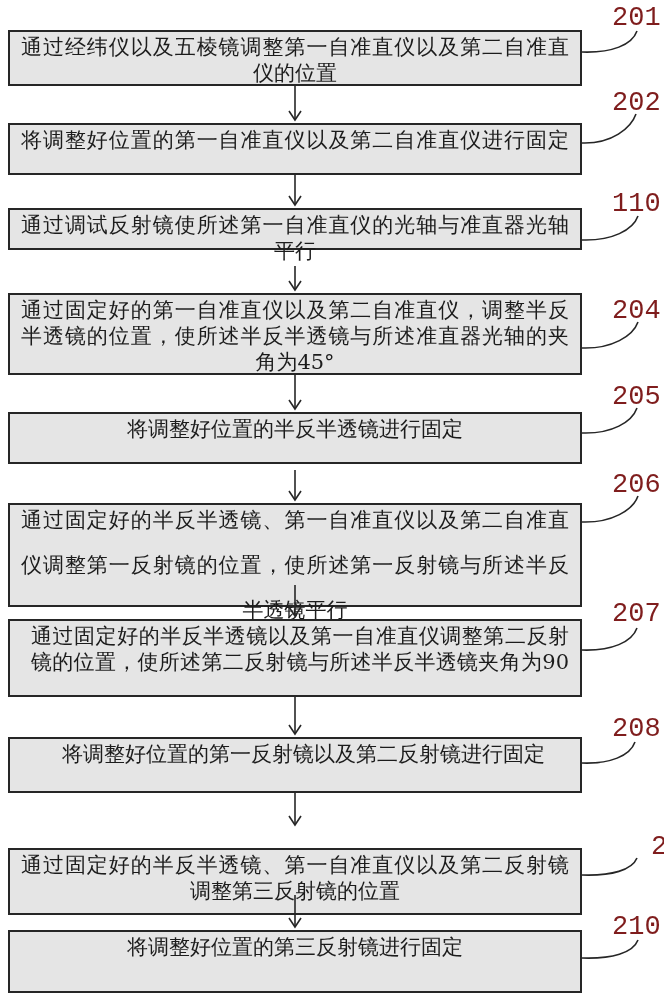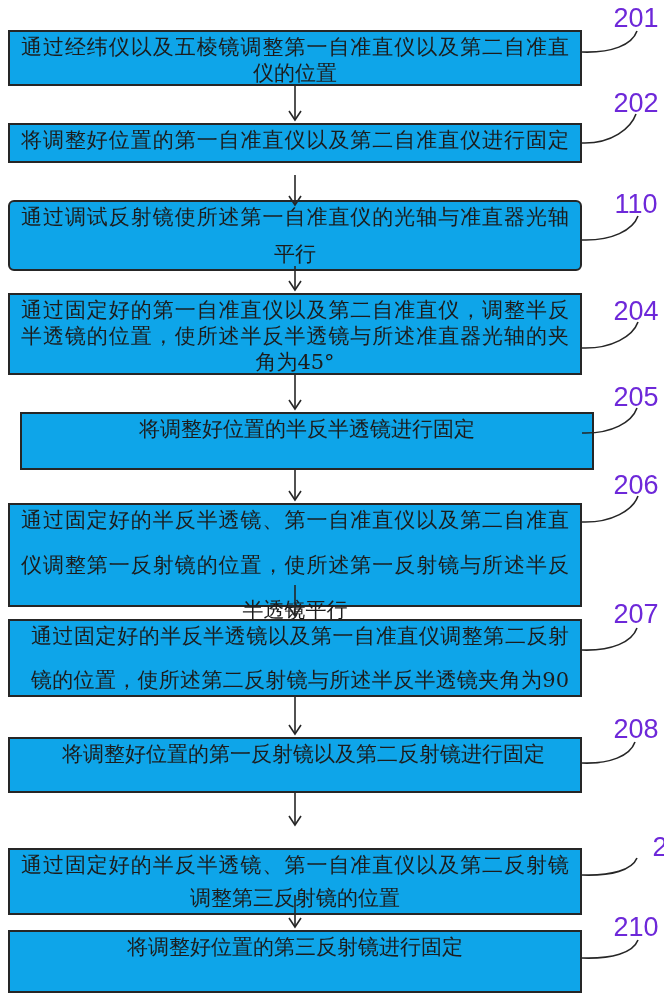--- a/index.html
+++ b/index.html
@@ -14,24 +14,24 @@
     background: #ffffff;
     overflow: hidden;
     font-family: "DejaVu Serif", serif;
   }
   .flow-box {
     position: absolute;
     left: 8px;
     width: 574px;
     box-sizing: border-box;
     border: 2px solid #262626;
-    background: #0ea5e9;
+    background: #e5e5e5;
     display: flex;
     flex-direction: column;
-    justify-content: space-between;
+    justify-content: flex-start;
     padding: 2px 11px;
   }
   .box-line {
     font-family: "DejaVu Serif", serif;
     font-size: 21px;
     line-height: 26px;
     color: #1c1c1c;
     white-space: nowrap;
   }
   .box-line.fill {
@@ -40,58 +40,58 @@
     white-space: normal;
   }
   .box-line.center {
     text-align: center;
   }
   .step-num {
     position: absolute;
     left: 612px;
     width: 48px;
     text-align: center;
-    font-family: Liberation Sans, sans-serif;
+    font-family: Liberation Mono, monospace;
     font-size: 27px;
     line-height: 28px;
-    color: #6d28d9;
+    color: #7f1d1d;
   }
   .overlay-svg {
     position: absolute;
     top: 0;
     left: 0;
     pointer-events: none;
   }
 </style>
 </head>
 <body>
 
 <div class="page">
 
   <div class="flow-box" style="top:30px;height:56px;">
     <div class="box-line fill">通过经纬仪以及五棱镜调整第一自准直仪以及第二自准直</div>
     <div class="box-line center">仪的位置</div>
   </div>
 
-  <div class="flow-box" style="top:123px;height:40px;">
+  <div class="flow-box" style="top:123px;height:52px;">
     <div class="box-line fill">将调整好位置的第一自准直仪以及第二自准直仪进行固定</div>
   </div>
 
-  <div class="flow-box" style="top:200px;height:71px;border-radius:6px;">
+  <div class="flow-box" style="top:208px;height:42px;">
     <div class="box-line fill">通过调试反射镜使所述第一自准直仪的光轴与准直器光轴</div>
     <div class="box-line center">平行</div>
   </div>
 
   <div class="flow-box" style="top:293px;height:82px;">
     <div class="box-line fill">通过固定好的第一自准直仪以及第二自准直仪，调整半反</div>
     <div class="box-line fill">半透镜的位置，使所述半反半透镜与所述准直器光轴的夹</div>
     <div class="box-line center">角为45°</div>
   </div>
 
-  <div class="flow-box" style="top:412px;height:58px;margin-left:12px;">
+  <div class="flow-box" style="top:412px;height:52px;">
     <div class="box-line center">将调整好位置的半反半透镜进行固定</div>
   </div>
 
   <div class="flow-box" style="top:503px;height:104px;gap:19px;">
     <div class="box-line fill">通过固定好的半反半透镜、第一自准直仪以及第二自准直</div>
     <div class="box-line fill">仪调整第一反射镜的位置，使所述第一反射镜与所述半反</div>
     <div class="box-line center">半透镜平行</div>
   </div>
 
   <div class="flow-box" style="top:619px;height:78px;padding-left:21px;">

